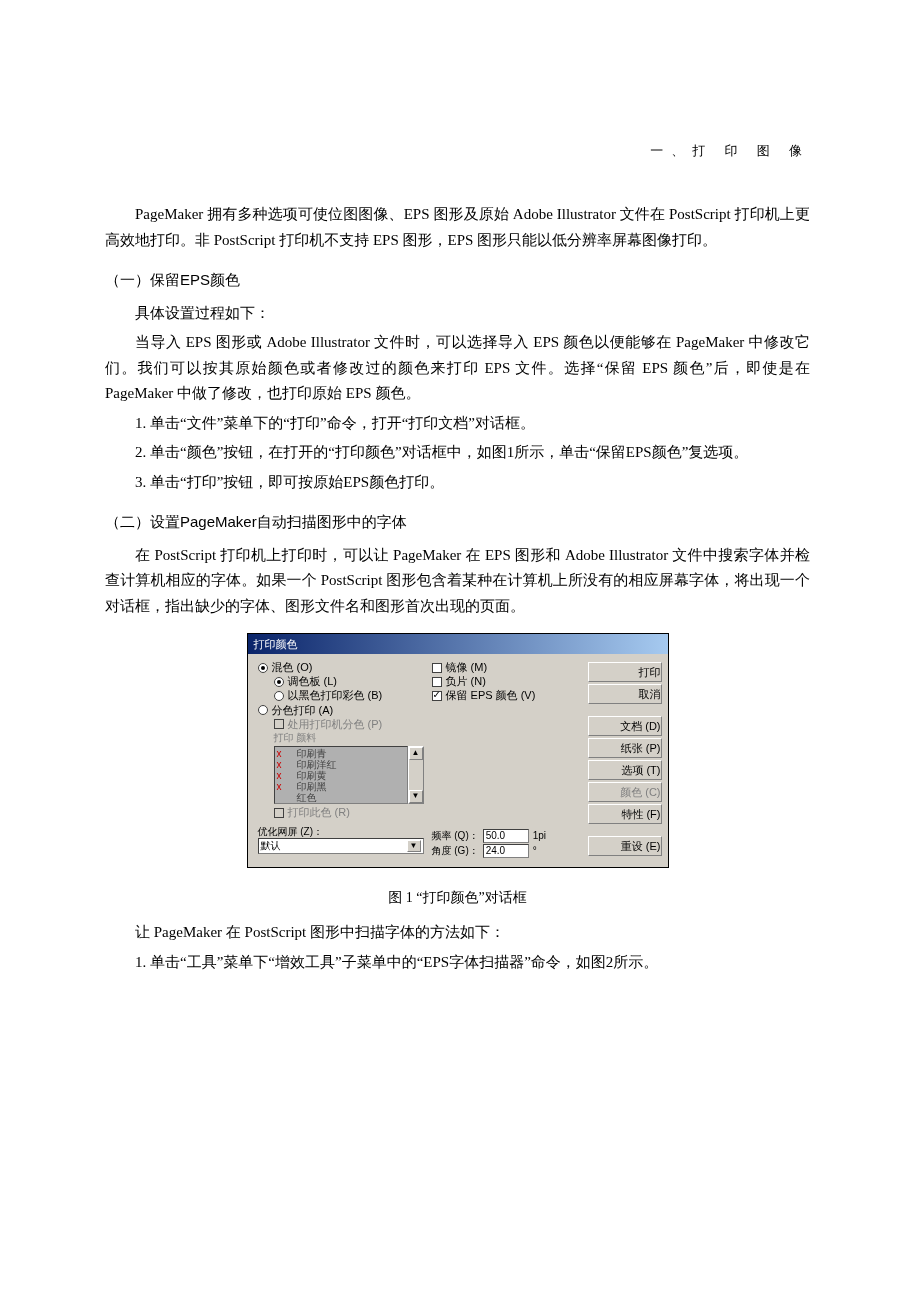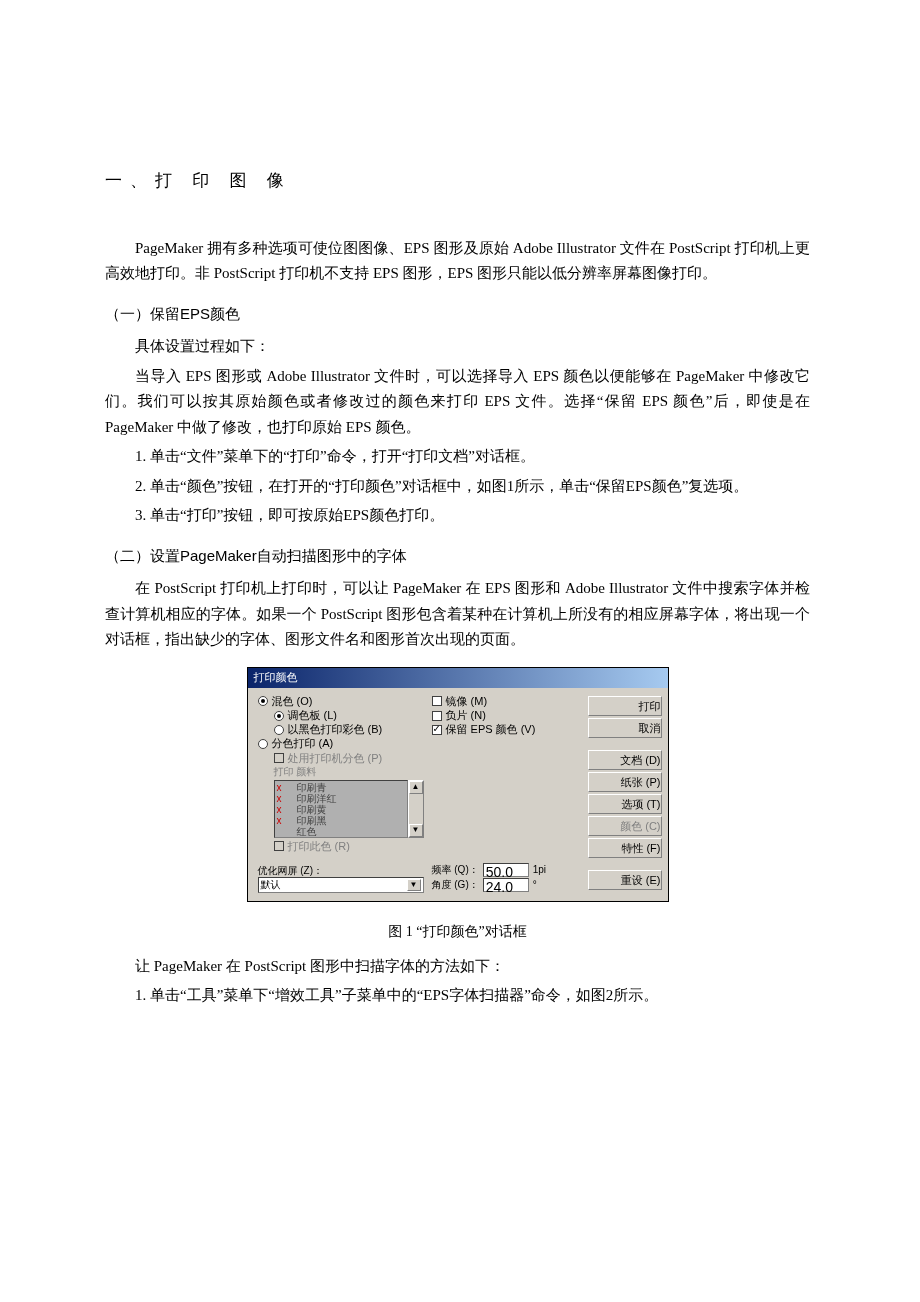--- a/index.html
+++ b/index.html
@@ -10,25 +10,24 @@
     color: #000;
     line-height: 1.7;
   }
   .page {
     width: 920px;
     min-height: 1302px;
     box-sizing: border-box;
     padding: 140px 110px 0 105px;
   }
   .title {
-    text-align: left;
-    font-size: 17px;
+    text-align: right;
+    font-size: 13px;
     letter-spacing: 8px;
     margin-bottom: 40px;
-    margin-top: 27px;
   }
   p {
     margin: 0 0 4px 0;
     text-align: justify;
   }
   .indent {
     text-indent: 2em;
   }
   .sec-heading {
     font-family: "SimHei", "黑体", sans-serif;
@@ -136,29 +135,29 @@
     font-size: 8px; text-align: center;
   }
   .scroll-btn { border:1px solid #808080; border-top-color:#fff; border-left-color:#fff; height:11px; line-height:9px;}
   .small-btn-stack { display:flex; flex-direction:column; gap:2px; margin-top:0; }
   .small-btn {
     border: 1px solid #808080; border-top-color:#fff; border-left-color:#fff;
     font-size: 10px; text-align: center; padding: 1px 0; height: 12px;
     white-space: nowrap;
   }
   .small-btn.disabled { color: #808080; background:#c8c4bc;}
-  .bottom-area { display:flex; gap:8px; margin-top:6px; align-items:flex-end;}
+  .bottom-area { display:flex; gap:8px; margin-top:6px; align-items:flex-start;}
   .select {
     border: 1px solid #808080; border-top-color:#404040; border-left-color:#404040;
     background: #fff; height: 14px; width: 160px; display:flex;
     align-items:center; justify-content:space-between; padding:0 2px;
     font-size:10px;
   }
   .select .arrow { font-size:8px; background:#d4d0c8; border:1px solid #808080; border-top-color:#fff; border-left-color:#fff; width:12px; text-align:center;}
-  .num-input { border:1px solid #808080; border-top-color:#404040; border-left-color:#404040; background:#fff; width:40px; height:12px; padding:0 2px; font-size:14px; display:inline-block;}
+  .num-input { border:1px solid #808080; border-top-color:#404040; border-left-color:#404040; background:#fff; width:40px; height:12px; padding:0 2px; font-size:10px; display:inline-block;}
   .freq-row { display:flex; align-items:center; gap:4px; margin:1px 0; font-size:10px;}
 </style>
 </head>
 <body>
 
 <div class="page">
 
   <div class="title">一、打  印  图  像</div>
 
   <p class="indent">PageMaker 拥有多种选项可使位图图像、EPS 图形及原始 Adobe Illustrator 文件在 PostScript 打印机上更高效地打印。非 PostScript 打印机不支持 EPS 图形，EPS 图形只能以低分辨率屏幕图像打印。</p>

